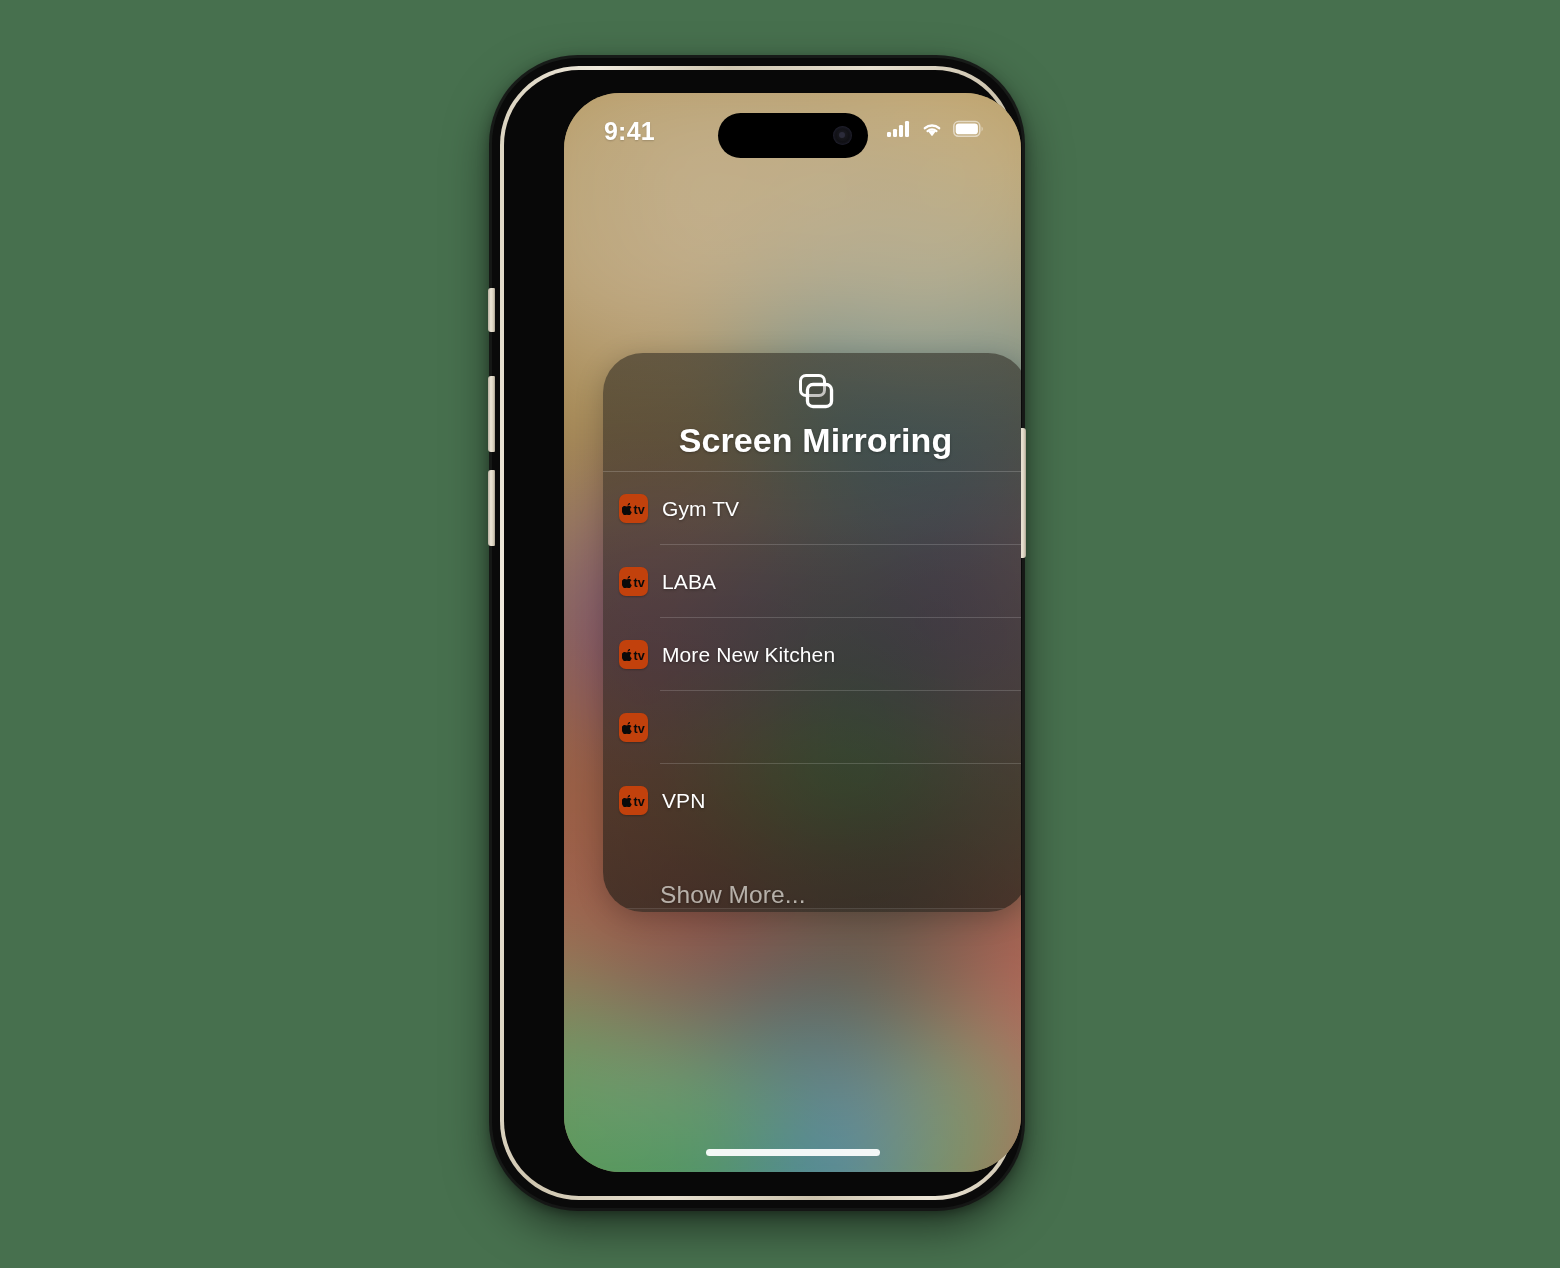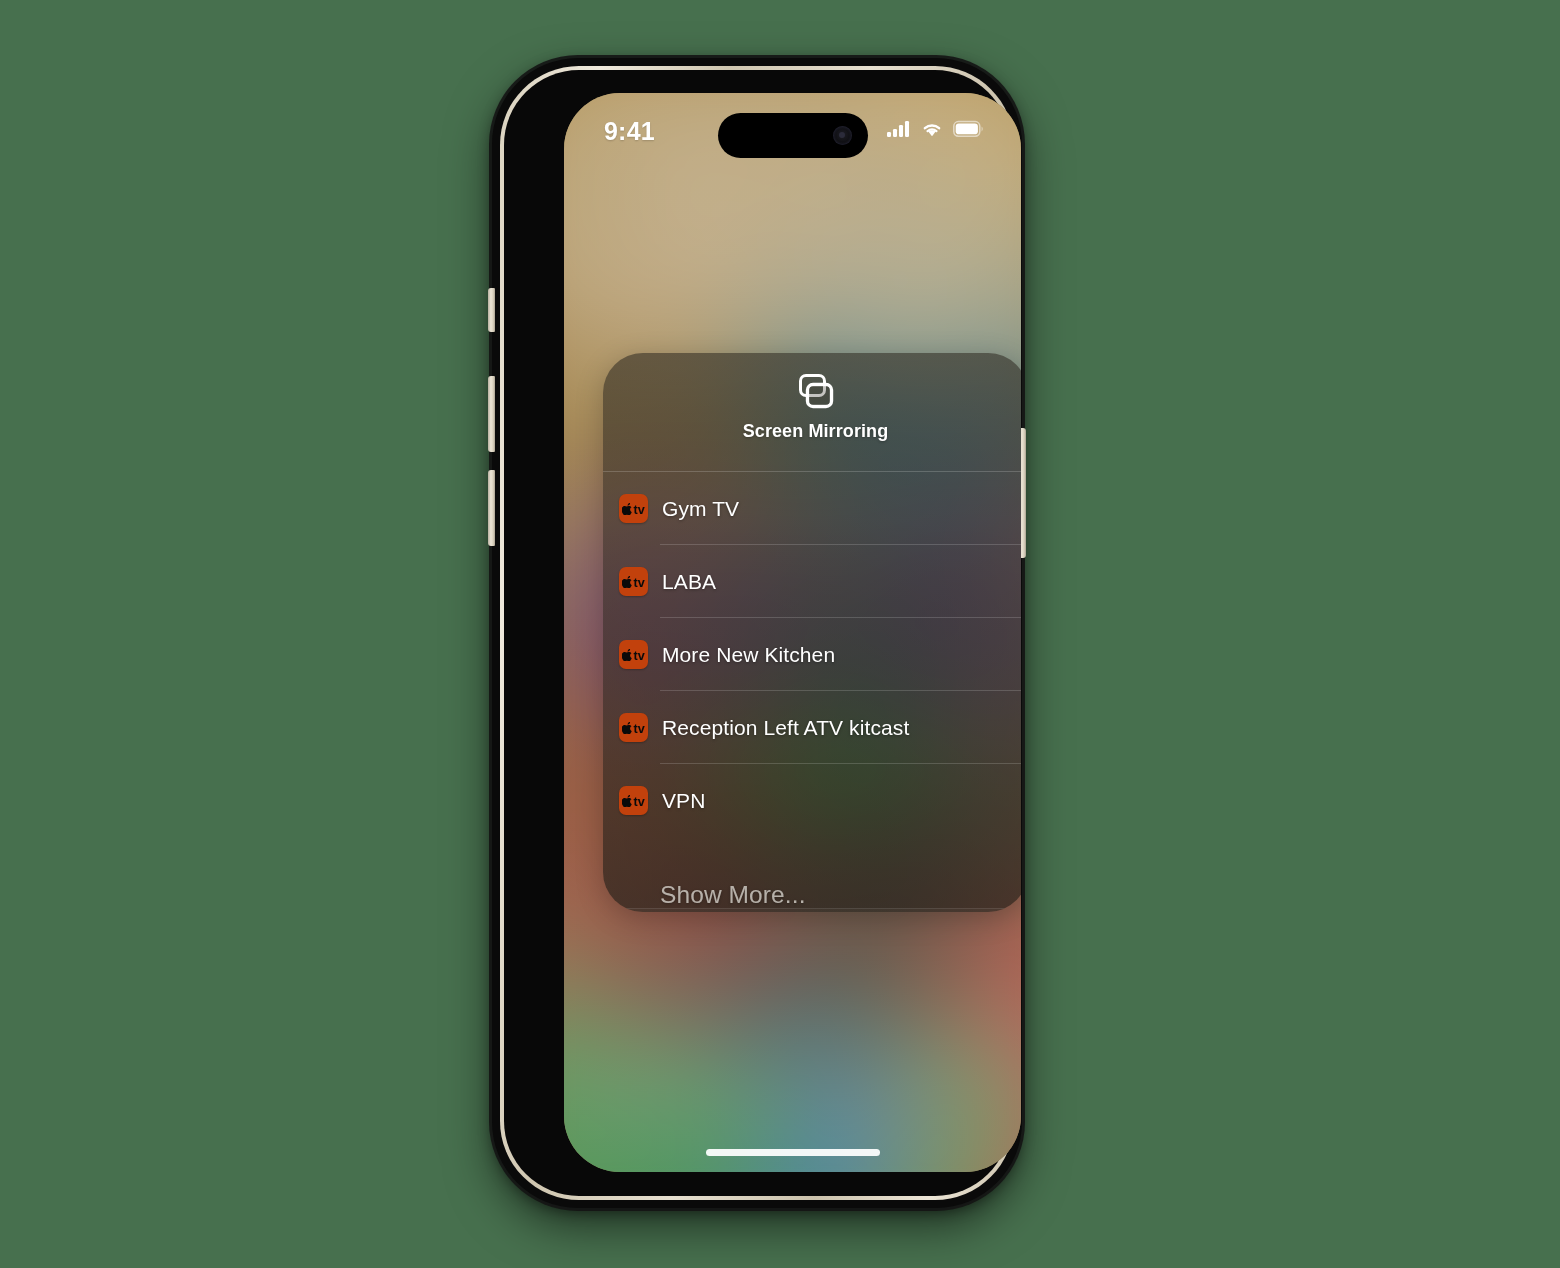--- a/index.html
+++ b/index.html
@@ -196,21 +196,21 @@
     padding-top: 18px;
     box-sizing: border-box;
   }
   #mirror-icon {
     width: 46px;
     height: 44px;
     position: relative;
     margin-bottom: 6px;
   }
   #panel-title {
-    font-size: 18px;
+    font-size: 34px;
     font-weight: bold;
     color: #ffffff;
     letter-spacing: 0.1px;
     text-shadow: 0 1px 3px rgba(0,0,0,0.30);
   }
   #header-divider {
     height: 1px;
     background: rgba(255,255,255,0.18);
     width: 100%;
   }
@@ -393,21 +393,20 @@
       </div>
 
       <div class="device-row">
         <span class="atv-icon">
           <svg width="23" height="12" viewBox="0 0 23 12">
             <path d="M6.6 3.0c-.75 0-1.55.44-2.02.44-.49 0-1.2-.42-1.98-.41C1.58 3.05.63 3.63.12 4.55c-1.1 1.9-.28 4.71.79 6.25.52.75 1.15 1.6 1.97 1.57.79-.03 1.09-.51 2.05-.51.95 0 1.23.51 2.06.49.85-.01 1.39-.77 1.91-1.52.6-.87.85-1.71.86-1.76-.02-.01-1.65-.64-1.67-2.52-.01-1.58 1.28-2.33 1.34-2.37C8.7 3.13 7.6 3.02 7.22 3.0 7.01 2.99 6.8 3.0 6.6 3.0z" fill="#0a0a0a"></path>
             <path d="M7.45 1.84c.43-.52.72-1.24.64-1.96-.62.03-1.37.41-1.81.93-.4.46-.75 1.2-.66 1.9.69.05 1.4-.35 1.83-.87z" fill="#0a0a0a"></path>
             <text x="11.6" y="11.1" font-family="'Liberation Sans', sans-serif" font-size="12.6" font-weight="bold" fill="#0a0a0a">tv</text>
           </svg>
         </span>
-        <span class="device-name">Reception Left ATV kitcast</span>
         <span class="row-sep"></span>
       </div>
 
       <div class="device-row">
         <span class="atv-icon">
           <svg width="23" height="12" viewBox="0 0 23 12">
             <path d="M6.6 3.0c-.75 0-1.55.44-2.02.44-.49 0-1.2-.42-1.98-.41C1.58 3.05.63 3.63.12 4.55c-1.1 1.9-.28 4.71.79 6.25.52.75 1.15 1.6 1.97 1.57.79-.03 1.09-.51 2.05-.51.95 0 1.23.51 2.06.49.85-.01 1.39-.77 1.91-1.52.6-.87.85-1.71.86-1.76-.02-.01-1.65-.64-1.67-2.52-.01-1.58 1.28-2.33 1.34-2.37C8.7 3.13 7.6 3.02 7.22 3.0 7.01 2.99 6.8 3.0 6.6 3.0z" fill="#0a0a0a"></path>
             <path d="M7.45 1.84c.43-.52.72-1.24.64-1.96-.62.03-1.37.41-1.81.93-.4.46-.75 1.2-.66 1.9.69.05 1.4-.35 1.83-.87z" fill="#0a0a0a"></path>
             <text x="11.6" y="11.1" font-family="'Liberation Sans', sans-serif" font-size="12.6" font-weight="bold" fill="#0a0a0a">tv</text>
           </svg>

